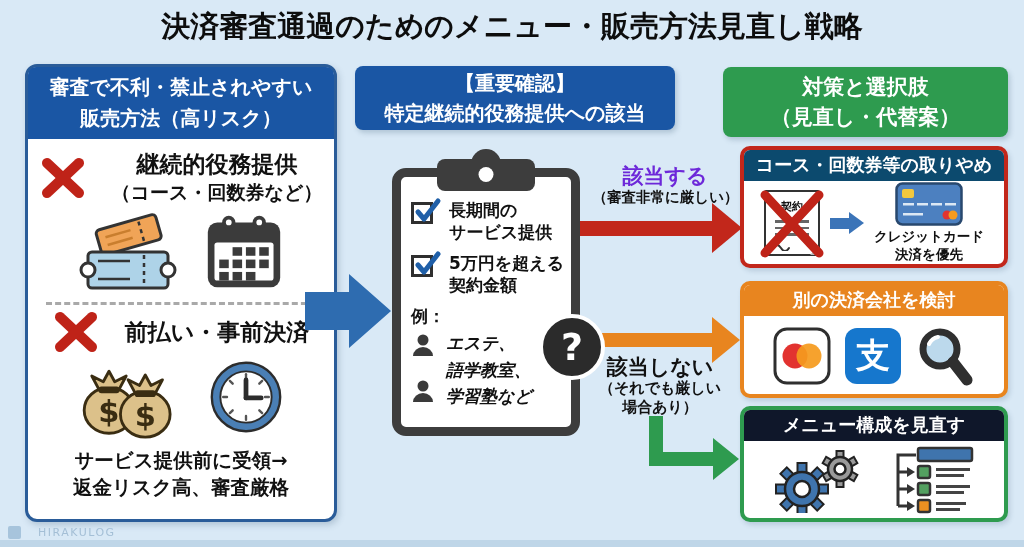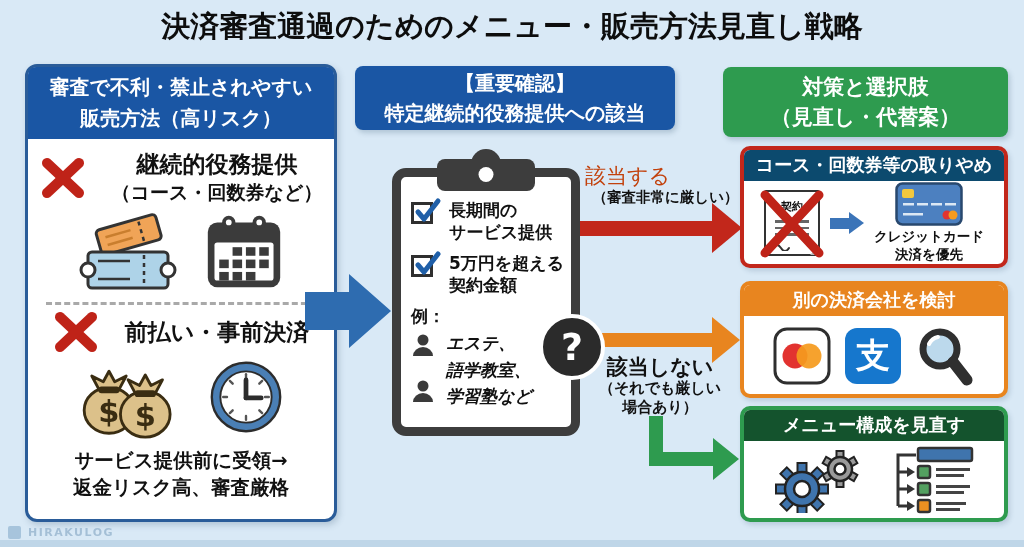--- a/index.html
+++ b/index.html
@@ -53,22 +53,22 @@
               background:#2b2b2b; border:4px solid #fff; border-radius:50%; color:#fff;
               font-size:38px; font-weight:bold; display:flex; align-items:center;
               justify-content:center; z-index:6; }
 
   
   .bar { position:absolute; }
   .arrow-red-bar { left:578px; top:221px; width:135px; height:15px; background:#c2271b; z-index:2; }
   .arrow-red-head { position:absolute; left:712px; top:203px; width:0; height:0;
                     border-top:25px solid transparent; border-bottom:25px solid transparent;
                     border-left:30px solid #c2271b; z-index:2; }
-  .lbl-match { position:absolute; left:585px; top:162px; width:160px; text-align:left;
-               font-weight:normal; font-size:21px; color:#c2410c; }
+  .lbl-match { position:absolute; left:585px; top:162px; width:160px; text-align:center;
+               font-weight:bold; font-size:21px; color:#6d28d9; }
   .lbl-match-note { position:absolute; left:568px; top:188px; width:195px; text-align:center;
                     font-weight:bold; font-size:14.5px; color:#111; }
   .arrow-or-bar { left:602px; top:333px; width:111px; height:14px; background:#e8851f; z-index:2; }
   .arrow-or-head { position:absolute; left:712px; top:317px; width:0; height:0;
                    border-top:23px solid transparent; border-bottom:23px solid transparent;
                    border-left:28px solid #e8851f; z-index:2; }
   .lbl-nomatch { position:absolute; left:580px; top:353px; width:160px; text-align:center;
                  font-weight:bold; font-size:21px; color:#111; }
   .lbl-nomatch-note1 { position:absolute; left:570px; top:379px; width:180px; text-align:center;
                        font-weight:bold; font-size:15px; color:#111; }
@@ -86,21 +86,21 @@
                   text-align:center; display:flex; flex-direction:column; justify-content:center;
                   font-size:21px; line-height:1.45; box-shadow:2px 3px 5px rgba(60,90,120,.25); }
   .rbox { position:absolute; left:740px; width:268px; background:#fff; border-radius:10px;
           overflow:hidden; box-shadow:2px 3px 5px rgba(60,90,120,.2); }
   .rbox-red    { top:146px; height:122px; border:4px solid #c2271b; }
   .rbox-orange { top:281px; height:117px; border:4px solid #e8851f; }
   .rbox-green  { top:406px; height:116px; border:4px solid #2e9b4f; }
   .rbox-header { color:#fff; font-weight:bold; font-size:18px; text-align:center; padding:3px 0 4px 0; }
   .rbox-red    .rbox-header { background:#0c4a6e; }
   .rbox-orange .rbox-header { background:#e8851f; }
-  .rbox-green  .rbox-header { background:#14532d; }
+  .rbox-green  .rbox-header { background:#0f172a; }
   .rbox-body { display:flex; align-items:center; justify-content:center; gap:10px;
                height:calc(100% - 30px); }
 
   .contract { position:relative; width:56px; height:66px; flex:none; }
   .paper { position:absolute; inset:0; background:#fff; border:2.5px solid #333; border-radius:2px;
            padding-top:3px; text-align:center; }
   .paper-label { font-size:11px; font-weight:bold; color:#111; display:inline-block; line-height:1.1; }
   .paper-line { height:2.5px; background:#666; margin:4px 8px 0 8px; }
   .fold { position:absolute; right:-1px; bottom:-1px; width:0; height:0;
           border-left:9px solid transparent; border-bottom:9px solid #b9b9b9; }
@@ -111,22 +111,22 @@
   .mini-arrow .mhead { width:0; height:0; border-top:11px solid transparent;
                        border-bottom:11px solid transparent; border-left:15px solid #3b74b8; }
 
   .card-col { display:flex; flex-direction:column; align-items:center; gap:2px; }
   .card-caption { font-weight:bold; font-size:13.5px; line-height:1.3; text-align:center; color:#111; }
 
   .alipay-tile { width:56px; height:56px; background:#1677cd; border-radius:12px;
                  display:flex; align-items:center; justify-content:center; flex:none; }
   .alipay-glyph { color:#fff; font-size:34px; font-weight:bold; }
 
-  .watermark { position:absolute; left:8px; top:526px; display:flex; align-items:center; gap:7px;
-               color:#a4bfd6; font-weight:bold; font-size:11px; letter-spacing:1.5px;text-align:right; }
+  .watermark { position:absolute; left:8px; top:526px; display:flex; align-items:center; gap:17px;
+               color:#a4bfd6; font-weight:normal; font-size:11px; letter-spacing:1.5px;text-align:right; }
   .wm-square { width:13px; height:13px; background:#a7c4dc; border-radius:2px; }
   .bottom-strip { position:absolute; left:0; bottom:0; width:100%; height:7px; background:#bfd6e8; }
 </style>
 </head>
 <body>
 
 <div id="canvas">
 
   <div class="title">決済審査通過のためのメニュー・販売方法見直し戦略</div>
 

